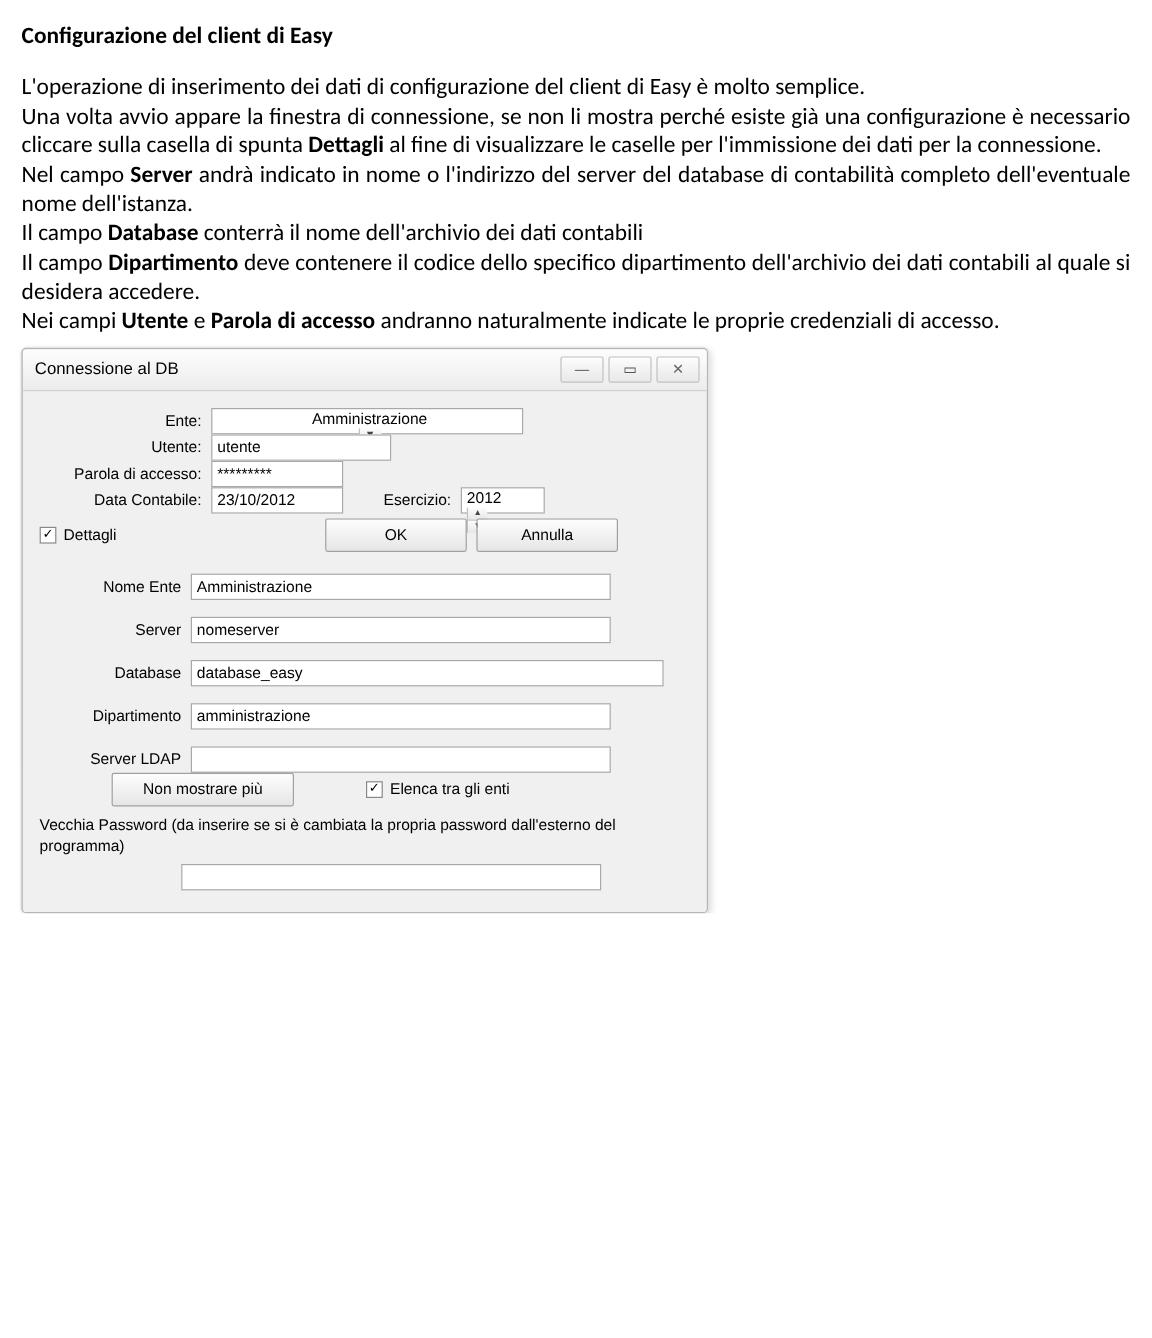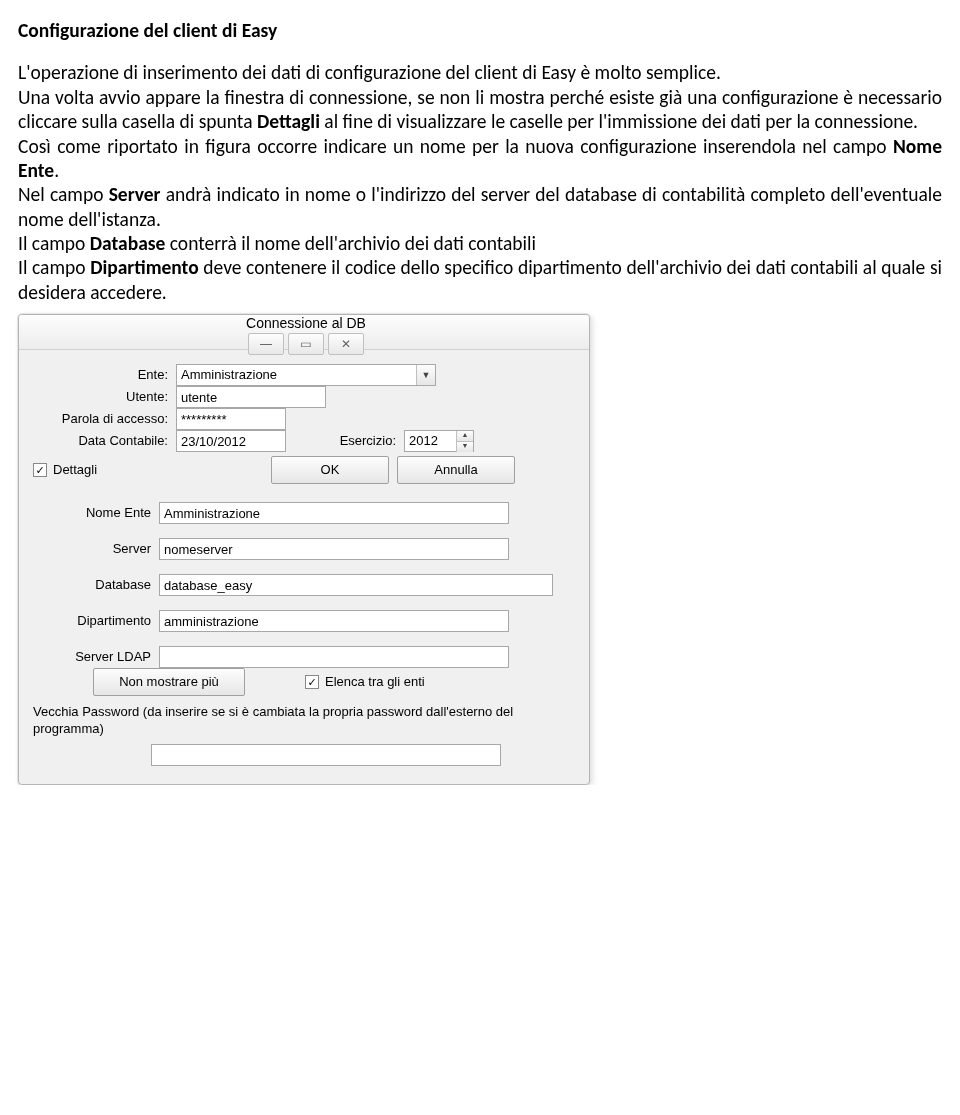--- a/index.html
+++ b/index.html
@@ -37,21 +37,20 @@
     overflow: hidden;
   }
   .titlebar {
     display: flex;
     align-items: center;
     justify-content: space-between;
     height: 34px;
     padding: 0 6px 0 10px;
     background: linear-gradient(#fdfdfd,#ececec);
     border-bottom: 1px solid #d0d0d0;
-    flex-direction: column;
   }
   .titlebar .title {
     font-size: 14px;
   }
   .window-buttons {
     display: flex;
     gap: 4px;
   }
   .wbtn {
     width: 34px;
@@ -82,37 +81,38 @@
     font-size: 13px;
   }
   input[type="text"], input[type="password"], .combo, .spin {
     height: 22px;
     border: 1px solid #a8a8a8;
     background: #fff;
     font-family: "Segoe UI", Tahoma, sans-serif;
     font-size: 13px;
     padding: 0 4px;
     box-sizing: border-box;
+    flex-direction: column;
   }
   .combo {
     display: flex;
     align-items: center;
     justify-content: space-between;
     padding-right: 0;
   }
   .combo .arrow-btn {
     width: 18px;
     height: 20px;
     border-left: 1px solid #c0c0c0;
     background: linear-gradient(#fdfdfd,#e6e6e6);
     display:flex; align-items:center; justify-content:center;
     font-size: 9px; color:#444;
   }
   .spin {
-    display:flex; align-items:center; padding:0 0 0 4px;
+    display:flex; align-items:flex-start; padding:0 0 0 4px;
   }
   .spin .spin-btns {
     display:flex; flex-direction:column;
     border-left:1px solid #c0c0c0;
   }
   .spin .spin-btns div{
     width:16px; height:10px;
     background: linear-gradient(#fdfdfd,#e6e6e6);
     font-size:7px; display:flex; align-items:center; justify-content:center;
     color:#444;
@@ -153,24 +153,24 @@
     line-height: 1.3;
   }
 </style>
 </head>
 <body>
 
 <div class="doc-title">Configurazione del client di Easy</div>
 <div class="doc-body">
   <p>L'operazione di inserimento dei dati di configurazione del client di Easy è molto semplice.</p>
   <p><span>Una volta avvio appare la finestra di connessione, se non li mostra perché esiste già una configurazione è necessario cliccare sulla casella di spunta </span><b>Dettagli</b><span> al fine di visualizzare le caselle per l'immissione dei dati per la connessione.</span></p>
-  <p><span>Così come riportato in figura occorre indicare un nome per la nuova configurazione inserendola nel campo </span><b>Nome Ente</b><span>.</span></p>
   <p><span>Nel  campo </span><b>Server</b><span> andrà indicato in nome o l'indirizzo del server del database di contabilità completo dell'eventuale nome dell'istanza.</span></p>
   <p><span>Il campo </span><b>Database</b><span> conterrà il nome dell'archivio dei dati contabili</span></p>
   <p><span>Il campo </span><b>Dipartimento</b><span> deve contenere il codice dello specifico dipartimento dell'archivio dei dati contabili al quale si desidera accedere.</span></p>
+  <p><span>Nei campi </span><b>Utente</b><span> e </span><b>Parola di accesso</b><span> andranno naturalmente indicate le proprie credenziali di accesso.</span></p>
 </div>
 
 <div class="dialog">
   <div class="titlebar">
     <div class="title">Connessione al DB</div>
     <div class="window-buttons">
       <div class="wbtn">
           <span>—</span>
         </div>
       <div class="wbtn">
@@ -198,21 +198,21 @@
     </div>
     
     <div class="row">
       <div class="lbl">Parola di accesso:</div>
       <input type="text" style="width: 110px;" value="*********">
     </div>
     
     <div class="row">
       <div class="lbl">Data Contabile:</div>
       <input type="text" style="width: 110px;" value="23/10/2012">
-      <div class="lbl" style="width:90px;padding-left:20px;">Esercizio:</div>
+      <div class="lbl" style="width:90px;">Esercizio:</div>
       <div class="spin" style="width:70px;">
         <span style="flex:1;">2012</span>
         <div class="spin-btns">
           <div>▲</div>
           <div>▼</div>
         </div>
       </div>
     </div>
 
     

